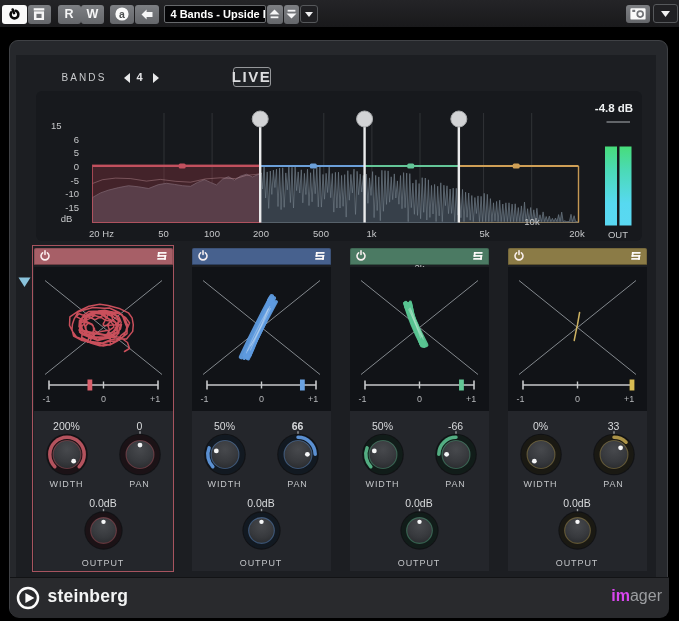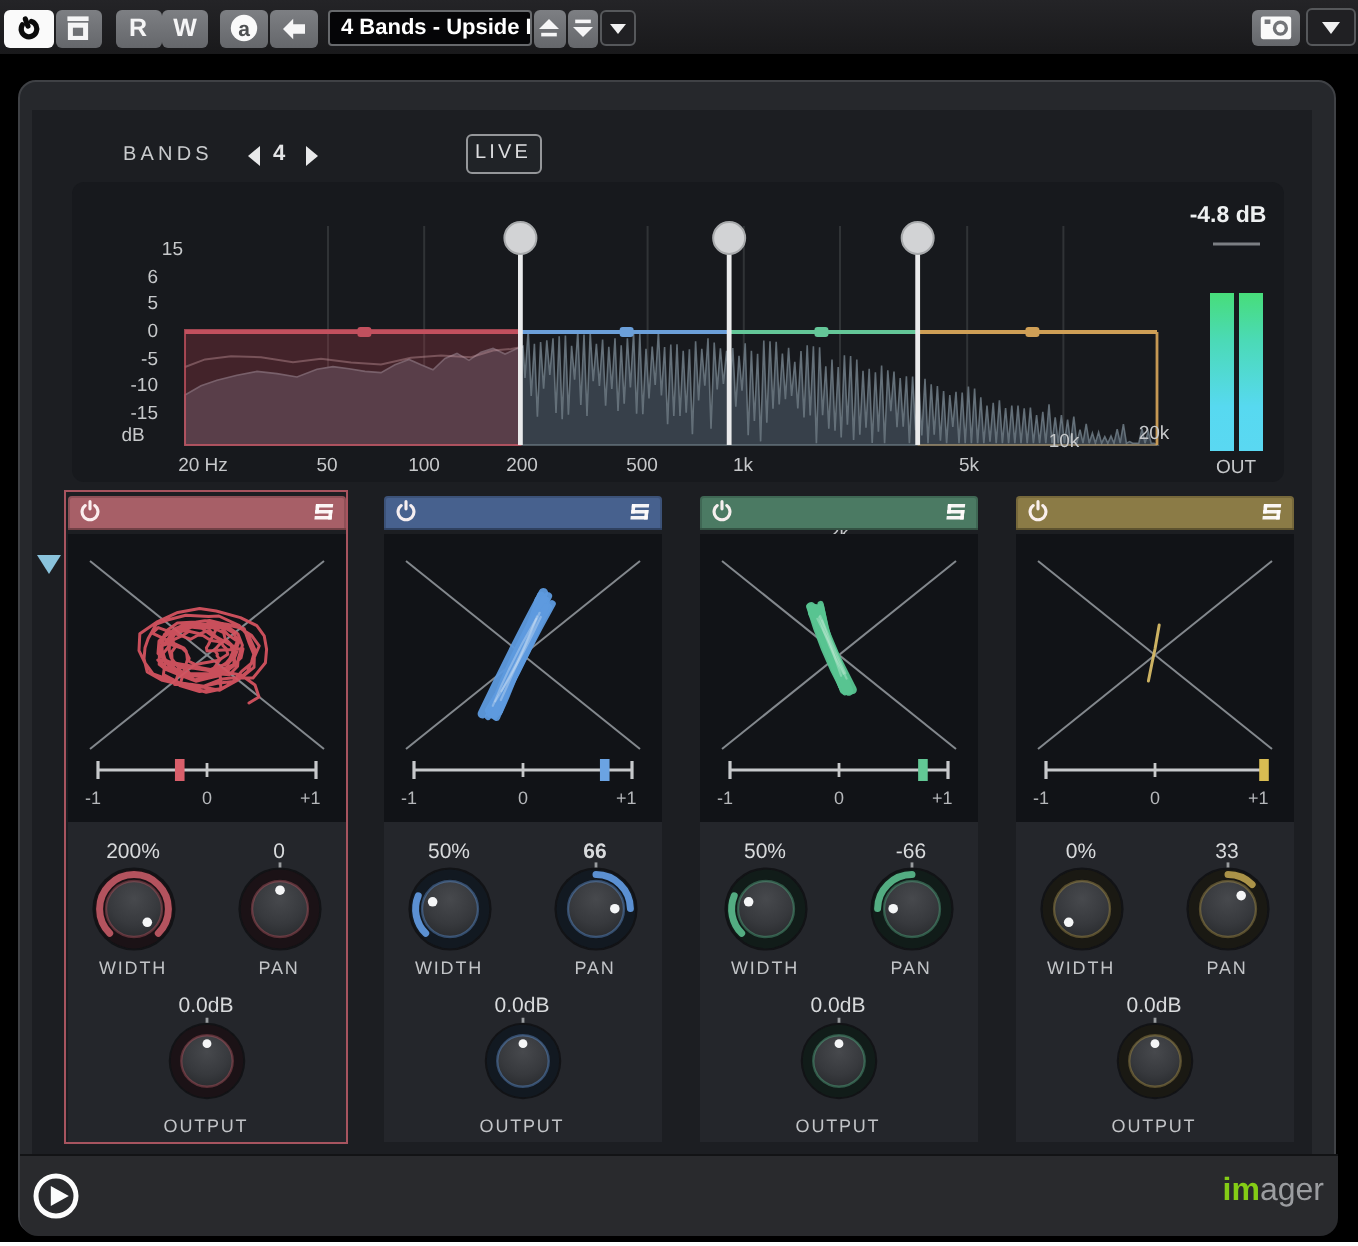--- a/index.html
+++ b/index.html
@@ -20,41 +20,41 @@
   .preset-field span{color:#fff;font-size:11px;font-weight:bold;padding-left:6px;white-space:nowrap;}
   
   .window{position:absolute;left:9px;top:40px;width:659px;height:577px;background:#26282c;
           border:1px solid #3f4145;border-radius:9px;}
   .inset{position:absolute;left:5.5px;top:14px;width:640px;height:522px;background:#1c1e22;}
   
   .bands-row-label{position:absolute;color:#c9cbcd;font-size:10px;letter-spacing:2.1px;}
   .band-count{position:absolute;color:#e3e4e6;font-size:11px;font-weight:bold;}
   .count-arrow{position:absolute;width:0;height:0;border-style:solid;}
   .live-btn{position:absolute;border:1px solid #95979a;border-radius:3px;background:rgba(40,43,47,0.4);
-            color:#dcdddf;font-size:10px;font-weight:normal;letter-spacing:1.6px;
+            color:#dcdddf;font-size:15px;font-weight:bold;letter-spacing:1.6px;
             display:flex;align-items:center;justify-content:center;font-family:inherit;}
   
   .display-box{position:absolute;background:#17191d;border-radius:6px;}
   .axis-label{position:absolute;color:#c6c8ca;font-size:9.5px;transform:translate(-50%,-50%);white-space:nowrap;}
   .axis-label.right{transform:translate(-100%,-50%);}
   .readout{position:absolute;color:#eef0f1;font-size:11.5px;font-weight:bold;transform:translate(-50%,-50%);white-space:nowrap;}
   
   .panel{position:absolute;width:140px;top:246px;height:324.5px;}
   .panel.selected{outline:1px solid #a7545f;outline-offset:0px;}
   .panel-header{position:absolute;left:0.5px;top:1.5px;width:139px;height:17.5px;border-radius:2px 2px 0 0;
       display:flex;align-items:center;box-shadow:inset 0 0 0 1px rgba(0,0,0,0.15), inset 0 -1px 0 rgba(0,0,0,0.2);}
   .scope{position:absolute;left:0.5px;top:21px;width:139px;height:144px;background:#111317;}
   .knobzone{position:absolute;left:0.5px;top:165px;width:139px;height:159.5px;background:#24262b;}
   .kv{position:absolute;transform:translate(-50%,-50%);color:#d8dadc;font-size:10.5px;white-space:nowrap;}
   .kl{position:absolute;transform:translate(-50%,-50%);color:#c2c4c7;font-size:9px;letter-spacing:0.9px;white-space:nowrap;}
   .footer{position:absolute;left:0;top:536px;width:659px;height:41px;background:#292a2d;
           border-radius:0 0 9px 9px;border-top:1px solid #121315;}
   .brand-text{position:absolute;left:37.5px;top:7.5px;color:#f3f4f4;font-size:17.5px;font-weight:bold;letter-spacing:0.2px;}
   .product-logo{position:absolute;right:7px;top:9px;font-size:16px;color:#9b9da0;}
-  .product-logo b{color:#84cc16;font-weight:bold;}
+  .product-logo b{color:#d946ef;font-weight:bold;}
   .white-strip{position:absolute;left:0;top:621px;width:679px;height:2px;background:#fdfdfd;}
   svg{display:block;}
   svg text{font-family:"Liberation Sans","DejaVu Sans",sans-serif;}
 </style>
 </head>
 <body>
 
 <div class="stage">
 
   <svg width="0" height="0" style="position:absolute">
@@ -173,38 +173,38 @@
               <stop offset="30%" stop-color="#4bdab6"></stop>
               <stop offset="72%" stop-color="#57d9f0"></stop>
               <stop offset="100%" stop-color="#5ad8f2"></stop>
             </linearGradient>
           </defs>
           <rect x="589" y="91.5" width="12" height="79" fill="url(#meterg)"></rect>
           <rect x="603.5" y="91.5" width="12" height="79" fill="url(#meterg)"></rect>
           <line x1="590.5" x2="614" y1="67" y2="67" stroke="#7c7f83" stroke-width="1.5"></line>
         </svg>
       <div id="spectrum-labels">
-          <div class="axis-label right" style="left: 76px; top: 69.9px;">15</div>
+          <div class="axis-label right" style="left: 46px; top: 69.9px;">15</div>
           <div class="axis-label right" style="left: 63.5px; top: 83.6px;">6</div>
           <div class="axis-label right" style="left: 63.5px; top: 97.3px;">5</div>
           <div class="axis-label right" style="left: 63.5px; top: 111px;">0</div>
           <div class="axis-label right" style="left: 63.5px; top: 124.7px;">-5</div>
           <div class="axis-label right" style="left: 63.5px; top: 138.4px;">-10</div>
           <div class="axis-label right" style="left: 63.5px; top: 152.1px;">-15</div>
           <div class="axis-label" style="left: 51px; top: 162.5px;">dB</div>
           <div class="axis-label" style="left: 86px; top: 178px;">20 Hz</div>
           <div class="axis-label" style="left: 148px; top: 178px;">50</div>
           <div class="axis-label" style="left: 196.5px; top: 178px;">100</div>
           <div class="axis-label" style="left: 245.5px; top: 178px;">200</div>
           <div class="axis-label" style="left: 305.5px; top: 178px;">500</div>
           <div class="axis-label" style="left: 356px; top: 178px;">1k</div>
           <div class="axis-label" style="left: 404px; top: 178px; margin-top: 34px;">2k</div>
           <div class="axis-label" style="left: 469px; top: 178px;">5k</div>
           <div class="axis-label" style="left: 516.5px; top: 166px;">10k</div>
-          <div class="axis-label" style="left: 561.5px; top: 162px;">20k</div>
+          <div class="axis-label" style="left: 561.5px; top: 178px;">20k</div>
           <div class="axis-label" style="left: 602.5px; top: 178.5px;">OUT</div>
           <div class="readout" style="left: 598.5px; top: 53px;">-4.8 dB</div>
         </div>
 
       <div style="position:absolute;left:2px;top:222px;">
         <svg width="14" height="12" viewBox="0 0 14 12">
           <path d="M 0.5 0.5 L 12.5 0.5 L 6.5 10 Z" fill="#8ac3dc"></path>
         </svg>
       </div>
 
@@ -508,18 +508,19 @@
             </div>
           </div>
         </div>
     </div>
 
     <div class="footer">
       <svg width="26" height="26" viewBox="-13 -13 26 26" style="position:absolute;left:5px;top:7px;">
         <circle cx="0" cy="0" r="10" fill="none" stroke="#fcfcfc" stroke-width="2.5"></circle>
         <path d="M -2.6 -5 L -2.6 5 L 6.4 0 Z" fill="#fcfcfc"></path>
       </svg>
+      <div class="brand-text">steinberg</div>
       <div class="product-logo"><b>im</b><span>ager</span></div>
     </div>
   </div>
 
   <div class="white-strip"></div>
 </div>
 
 </body></html>

